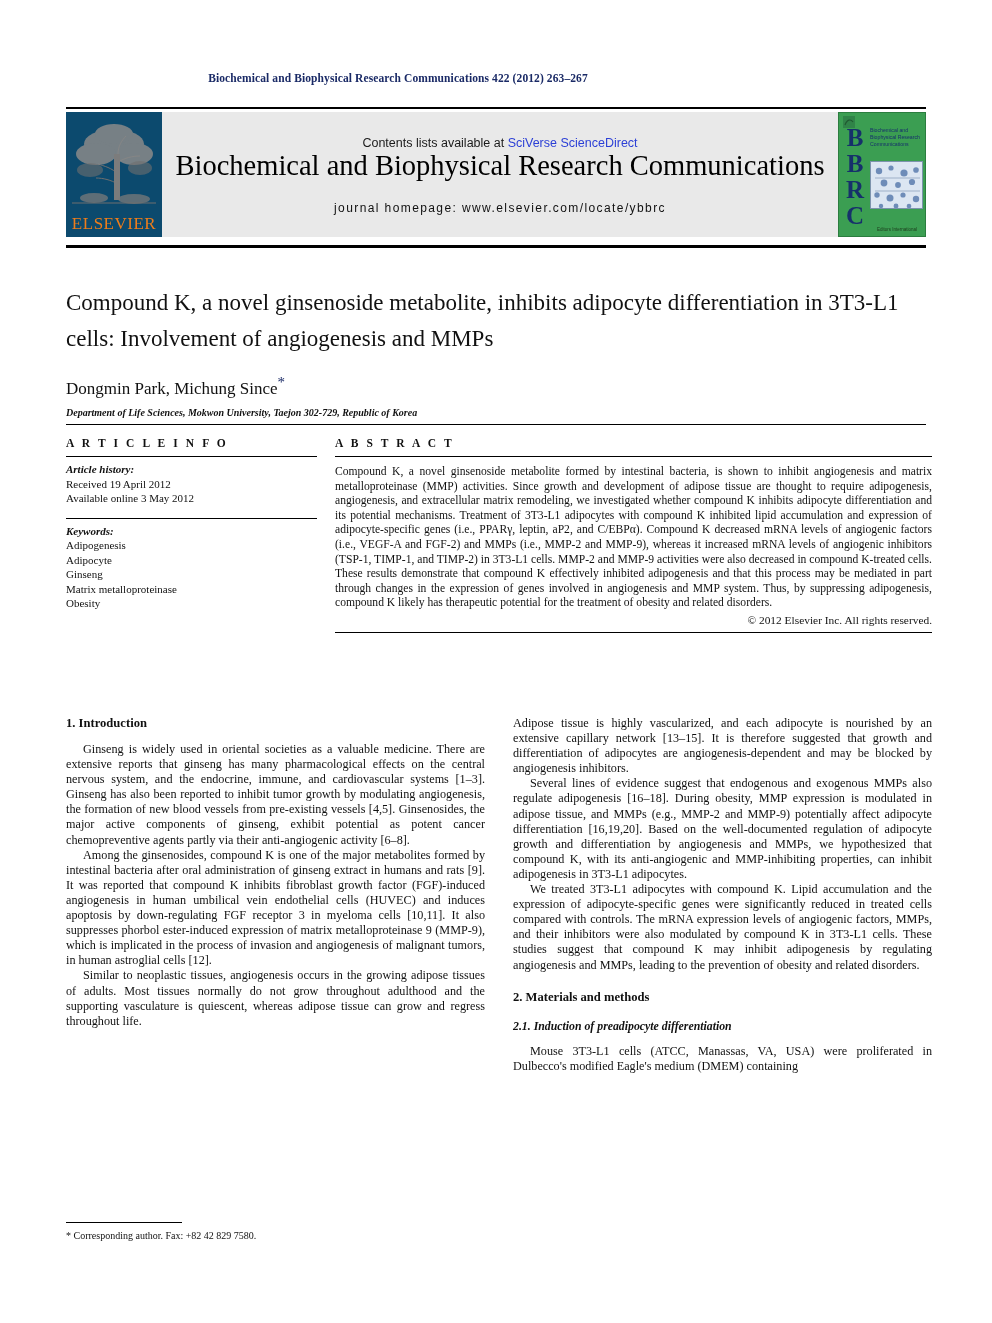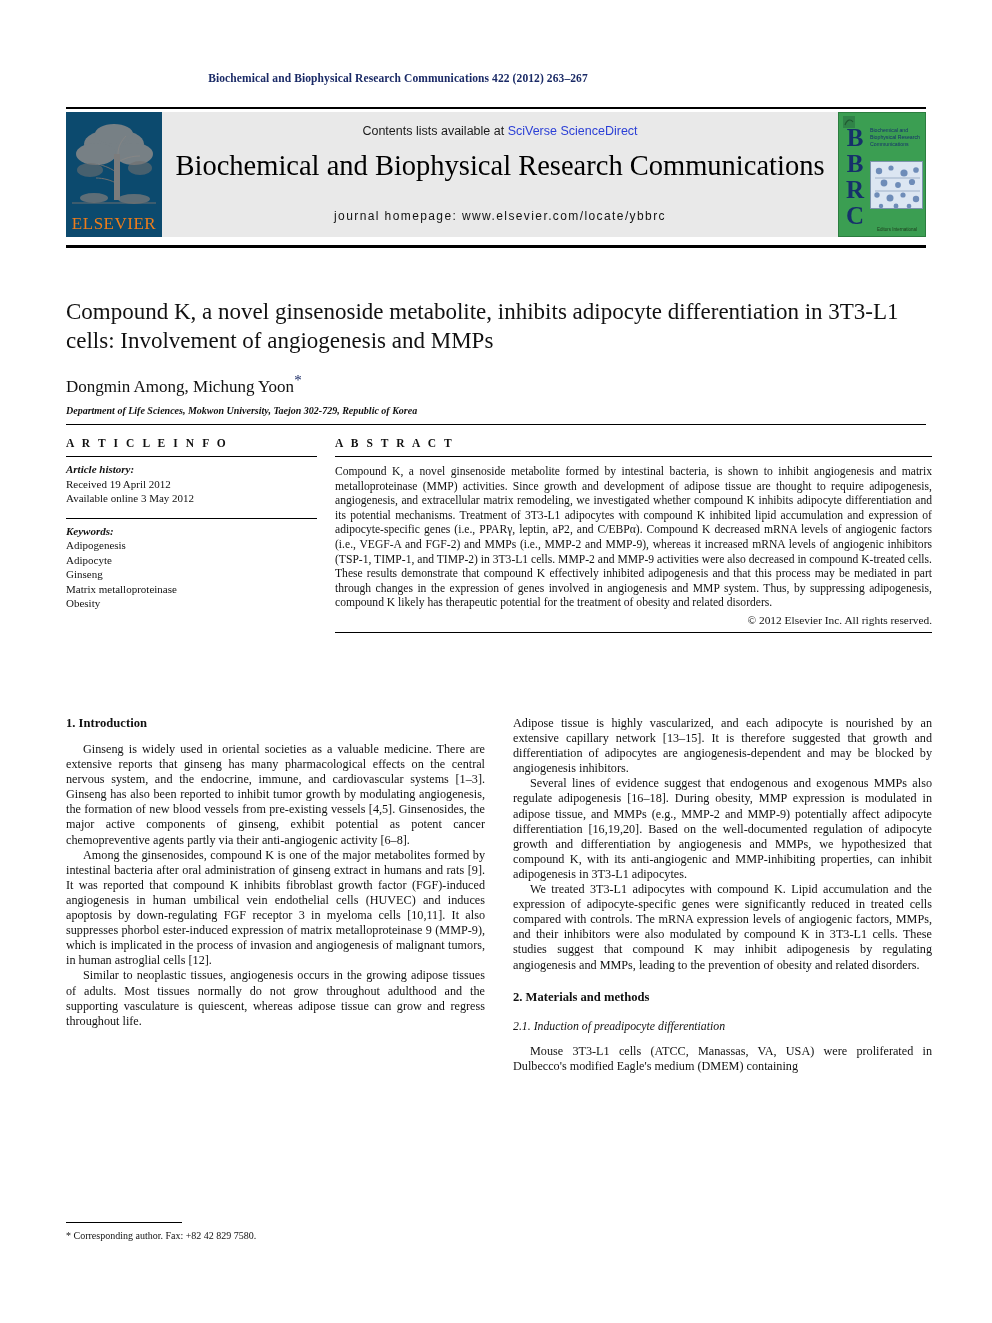--- a/index.html
+++ b/index.html
@@ -77,21 +77,21 @@
     letter-spacing: 0.5px;
     color: #ef7d1a;
   }
   .journal-band {
     flex: 1 1 auto;
     background: #e9e9e9;
     position: relative;
   }
   .contents-line {
     position: absolute;
-    top: 12px;
+    top: 24px;
     left: 0; right: 0;
     text-align: center;
     font-family: "Liberation Sans", sans-serif;
     font-size: 12.5px;
     color: #1a1a1a;
   }
   .contents-line .link {
     color: #2b3fd6;
   }
   .journal-title {
@@ -99,21 +99,21 @@
     top: 38px;
     left: 0; right: 0;
     text-align: center;
     font-family: "Liberation Serif", serif;
     font-size: 28.5px;
     color: #000;
     white-space: nowrap;
   }
   .homepage-line {
     position: absolute;
-    bottom: 14px;
+    bottom: 22px;
     left: 0; right: 0;
     text-align: center;
     font-family: "Liberation Sans", sans-serif;
     font-size: 12px;
     letter-spacing: 1.4px;
     color: #111;
   }
   .bbrc-cover {
     width: 88px;
     flex: 0 0 88px;
@@ -185,23 +185,22 @@
   
   .title-block {
     position: absolute;
     left: 66px;
     top: 285px;
     width: 866px;
   }
   .art-title {
     font-family: "Liberation Serif", serif;
     font-size: 23px;
-    line-height: 29px;
-    color: #111;
-    margin-top: 12px;
+    line-height: 36px;
+    color: #111;
   }
   .authors {
     margin-top: 17px;
     font-family: "Liberation Serif", serif;
     font-size: 17px;
     color: #111;
   }
   .authors .star {
     color: #1a2a66;
     font-size: 15px;
@@ -295,21 +294,21 @@
   .bcol-gap { flex: 0 0 28px; }
   h2.sec {
     font-family: Liberation Serif, serif;
     font-weight: bold;
     font-size: 12.6px;
     margin: 0 0 11px 0;
     color: #111;
   }
   h3.subsec {
     font-family: "Liberation Serif", serif;
-    font-weight: normal;
+    font-weight: bold;
     font-style: italic;
     font-size: 11.8px;
     margin: 14px 0 10px 0;
     color: #111;
   }
   p.para {
     font-family: "Liberation Serif", serif;
     font-size: 12.2px;
     line-height: 15.1px;
     text-align: justify;
@@ -446,21 +445,21 @@
       </div>
 
     </div>
   </div>
 
   <div class="rule-heavy" style="top:245px;"></div>
 
   <div class="title-block">
     <div class="art-title">Compound K, a novel ginsenoside metabolite, inhibits adipocyte differentiation in 3T3-L1 cells: Involvement of angiogenesis and MMPs</div>
     <div class="authors">
-      <span>Dongmin Among, Michung Yoon</span><span class="star">*</span>
+      <span>Dongmin Park, Michung Since</span><span class="star">*</span>
     </div>
     <div class="affiliation">Department of Life Sciences, Mokwon University, Taejon 302-729, Republic of Korea</div>
   </div>
 
   <div class="rule-heavy" style="top:424px; border-top-width:1px;"></div>
 
   <div class="info-abs">
     <div class="ia-head">
 
       <div class="col-info">

